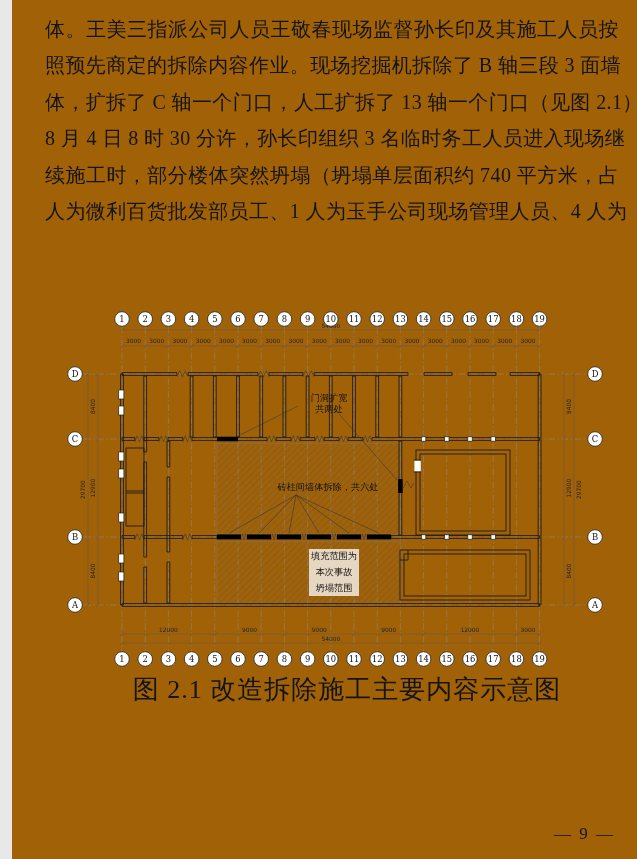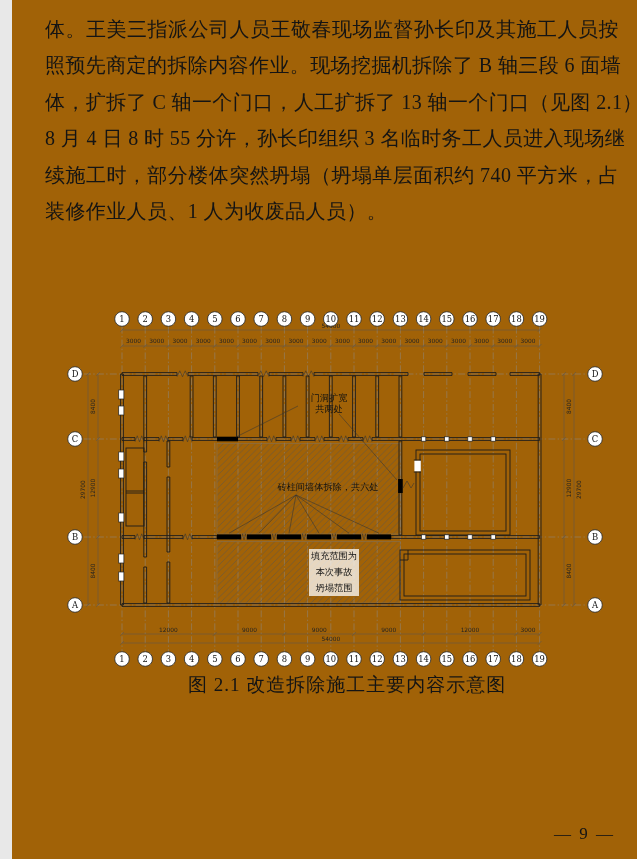--- a/index.html
+++ b/index.html
@@ -4,46 +4,46 @@
 <style>
   html,body{margin:0;padding:0;background:#e8e8e8;}
   .page{position:relative;width:637px;height:859px;background:#a16207;overflow:hidden;
         font-family:"Liberation Serif","DejaVu Serif",serif;color:#141414;margin-left:12px;}
   .bodytext{position:absolute;left:33px;top:11px;width:574px;}
   .bodyline{height:36.4px;line-height:36.4px;font-size:20px;letter-spacing:.4px;
             text-align:justify;text-align-last:justify;white-space:nowrap;}
   .bodyline.last{text-align-last:left;}
   .figwrap{position:absolute;left:28px;top:302px;width:580px;height:372px;}
   .caption{position:absolute;left:60px;top:672px;width:550px;text-align:center;
-           font-size:19px;letter-spacing:1px;}
+           font-size:26px;letter-spacing:1px;}
   .pageno{position:absolute;top:824px;right:34px;font-size:17px;letter-spacing:2px;}
   
   .wall{stroke:#1c1c1c;stroke-width:.9;fill:none}
   .thin{stroke:#333;stroke-width:.55;fill:none}
   .dim{stroke:#555;stroke-width:.5}
   .axisln{stroke:#8d8d8d;stroke-width:.5;stroke-dasharray:7 2.2 1.5 2.2;fill:none}
   .dimtxt{font:5.9px "DejaVu Sans",sans-serif;fill:#222;text-anchor:middle}
   .bub{fill:#fff;stroke:#2a2a2a;stroke-width:.85}
   .bubtxt{font:8.4px "DejaVu Serif",serif;fill:#111;text-anchor:middle}
   .ann{font:9.2px "Liberation Serif","DejaVu Serif",serif;fill:#111;text-anchor:middle}
   .blk{fill:#000;stroke:none}
   .sq{fill:#fff;stroke:#222;stroke-width:.7}
   .roomline{stroke:#1c1c1c;stroke-width:.9;fill:none}
 </style>
 </head>
 <body>
 
 <div class="page">
   <div class="bodytext" id="bodytext">
       <div class="bodyline">体。王美三指派公司人员王敬春现场监督孙长印及其施工人员按</div>
-      <div class="bodyline">照预先商定的拆除内容作业。现场挖掘机拆除了 B 轴三段 6 面墙</div>
+      <div class="bodyline">照预先商定的拆除内容作业。现场挖掘机拆除了 B 轴三段 3 面墙</div>
       <div class="bodyline">体，扩拆了 C 轴一个门口，人工扩拆了 13 轴一个门口（见图 2.1）。</div>
-      <div class="bodyline">8 月 4 日 8 时 55 分许，孙长印组织 3 名临时务工人员进入现场继</div>
+      <div class="bodyline">8 月 4 日 8 时 30 分许，孙长印组织 3 名临时务工人员进入现场继</div>
       <div class="bodyline">续施工时，部分楼体突然坍塌（坍塌单层面积约 740 平方米，占</div>
-      <div class="bodyline last">装修作业人员、1 人为收废品人员）。</div>
+      <div class="bodyline">人为微利百货批发部员工、1 人为玉手公司现场管理人员、4 人为</div>
     </div>
 
   <div class="figwrap">
     <svg id="plan-svg" width="580" height="372" viewBox="0 0 580 372" xmlns="http://www.w3.org/2000/svg">
         <defs>
           <pattern id="hp" width="6.5" height="6.5" patternUnits="userSpaceOnUse">
             <path d="M0,6.5 L6.5,0" stroke="#555" stroke-width="0.5"></path>
           </pattern>
         </defs>
         <g>

